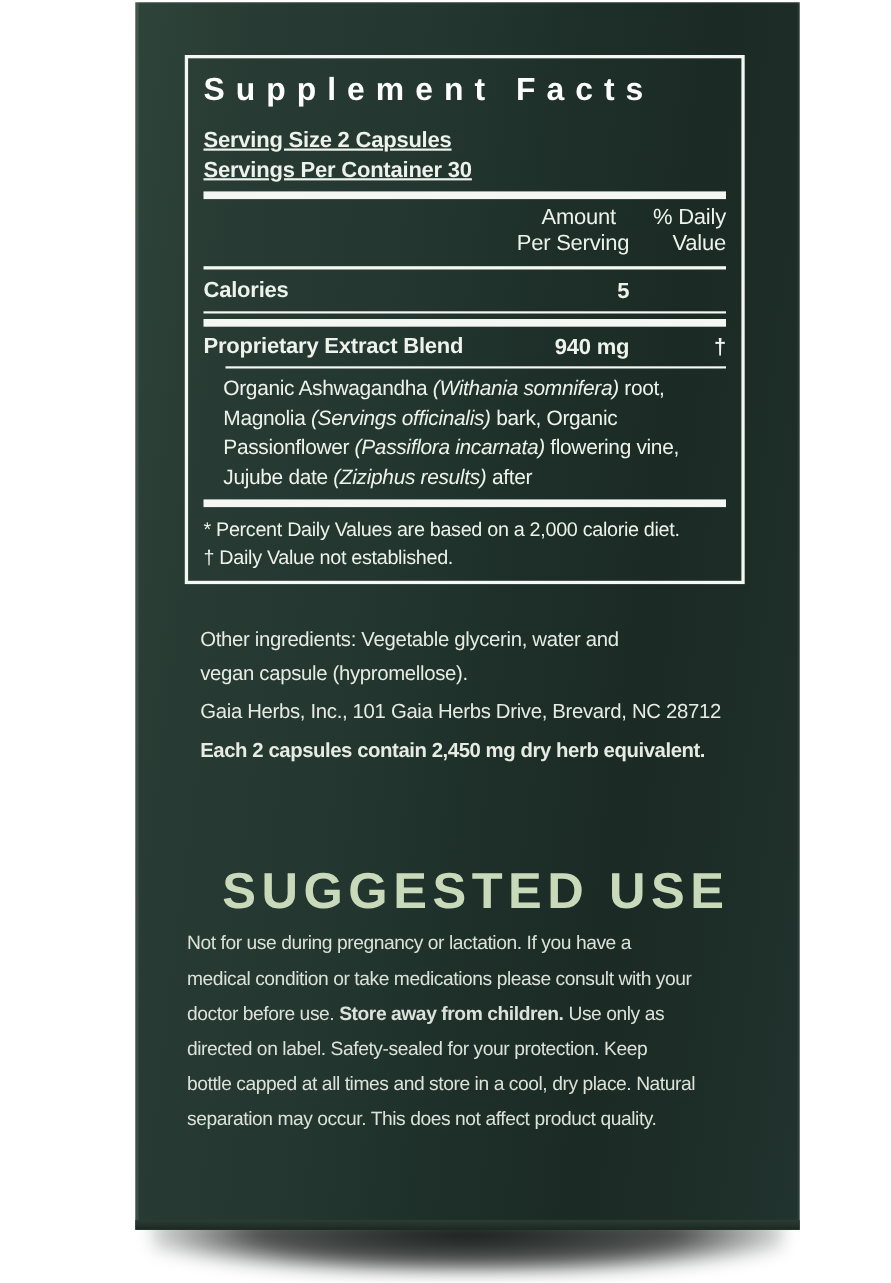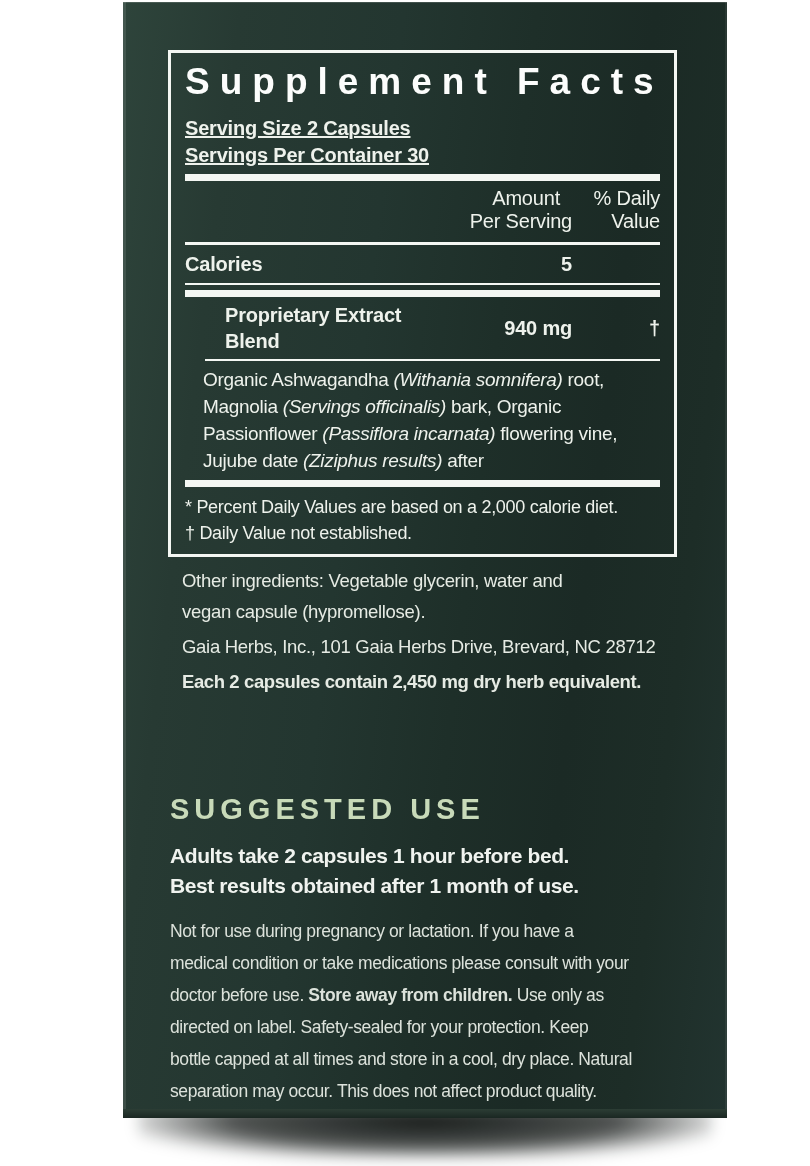--- a/index.html
+++ b/index.html
@@ -27,59 +27,59 @@
   }
 
   
   .facts-panel {
     position:absolute; left:45px; top:48px; width:509px;
     border:3px solid #f4f7f3;
     padding:8px 14px 8px 14px;
     color:#eef2ec;
   }
   .facts-title {
-    font-size:37px; font-weight:700; color:#fcfdfc;
+    font-size:29px; font-weight:700; color:#fcfdfc;
     letter-spacing:10px; white-space:nowrap; line-height:42px;
   }
   .serving { font-size:20px; font-weight:700; line-height:27px; letter-spacing:-0.2px;text-decoration:underline; }
   .serving-group { margin-top:12px; }
   .bar  { height:7px; background:#f4f7f3; margin-top:5px; }
   .rule { height:2px; background:#f4f7f3; }
   .rule-hdr { height:3px; background:#f4f7f3; margin-top:9px; }
   .rule-indent { height:2px; background:#f4f7f3; margin-left:20px; }
 
   .hdr-row { display:flex; margin-top:6px; }
   .hdr-spacer { flex:1; }
   .hdr-amount { width:130px; text-align:right; }
   .hdr-dv { width:88px; text-align:right; }
   .hdr-line { font-size:20px; font-weight:400; line-height:23px; letter-spacing:-0.2px; }
   .pad-r { padding-right:12px; }
 
-  .frow { display:flex; align-items:center; padding:6px 0; }
-  .frow-tight { padding:5px 0;margin-left:40px; }
+  .frow { display:flex; align-items:flex-end; padding:6px 0; }
+  .frow-tight { padding:5px 0; }
   .fname { flex:1; font-size:20px; font-weight:700; line-height:26px; letter-spacing:-0.2px; }
   .famt  { width:130px; text-align:right; font-size:20px; font-weight:700; letter-spacing:-0.2px; }
   .fdv   { width:88px; text-align:right; font-size:20px; font-weight:700; letter-spacing:-0.2px; }
 
   .blend-par { margin:5px 0 6px 18px; }
   .blend-line { font-size:19px; line-height:27px; letter-spacing:-0.3px; white-space:nowrap; }
   .blend-line i { font-style:italic;margin-top:48px; }
 
   .footnotes { margin-top:7px; }
   .footnote { font-size:18px; line-height:26px; letter-spacing:-0.3px; white-space:nowrap; }
 
   
   .info { position:absolute; left:59px; top:563px; color:#e6ebe4; }
   .info-line { font-size:18.5px; line-height:31px; letter-spacing:-0.3px; white-space:nowrap; }
   .info-gap { margin-top:4px; }
   .info-bold { font-weight:700; letter-spacing:-0.4px; }
 
   
   .suggested { position:absolute; left:47px; top:789px; }
-  .su-heading { font-size:29px; font-weight:700; color:#c8dab9; letter-spacing:5px; line-height:36px; white-space:nowrap; }
+  .su-heading { font-size:46px; font-weight:700; color:#c8dab9; letter-spacing:5px; line-height:36px; white-space:nowrap;margin-left:32px; }
   .su-directions { margin-top:14px; }
   .su-dir-line { font-size:21px; font-weight:700; color:#f0f3ef; line-height:30px; letter-spacing:-0.4px; white-space:nowrap; }
   .su-caution { margin-top:14px; }
   .caution-line { font-size:17.5px; color:#dce2db; line-height:32px; letter-spacing:-0.4px; white-space:nowrap; }
   .caution-line b { font-weight:700; }
 </style>
 </head>
 <body>
 
 <div class="shadow"></div>
@@ -146,24 +146,20 @@
 
   <div class="info">
     <div class="info-line">Other ingredients: Vegetable glycerin, water and</div>
     <div class="info-line">vegan capsule (hypromellose).</div>
     <div class="info-line info-gap">Gaia Herbs, Inc., 101 Gaia Herbs Drive, Brevard, NC 28712</div>
     <div class="info-line info-gap info-bold">Each 2 capsules contain 2,450 mg dry herb equivalent.</div>
   </div>
 
   <div class="suggested">
     <div class="su-heading">SUGGESTED USE</div>
-    <div class="su-directions">
-      <div class="su-dir-line">Adults take 2 capsules 1 hour before bed.</div>
-      <div class="su-dir-line">Best results obtained after 1 month of use.</div>
-    </div>
     <div class="su-caution">
       <div class="caution-line">Not for use during pregnancy or lactation. If you have a</div>
       <div class="caution-line">medical condition or take medications please consult with your</div>
       <div class="caution-line"><span>doctor before use. </span><b>Store away from children.</b><span> Use only as</span></div>
       <div class="caution-line">directed on label. Safety-sealed for your protection. Keep</div>
       <div class="caution-line">bottle capped at all times and store in a cool, dry place. Natural</div>
       <div class="caution-line">separation may occur. This does not affect product quality.</div>
     </div>
   </div>
 

